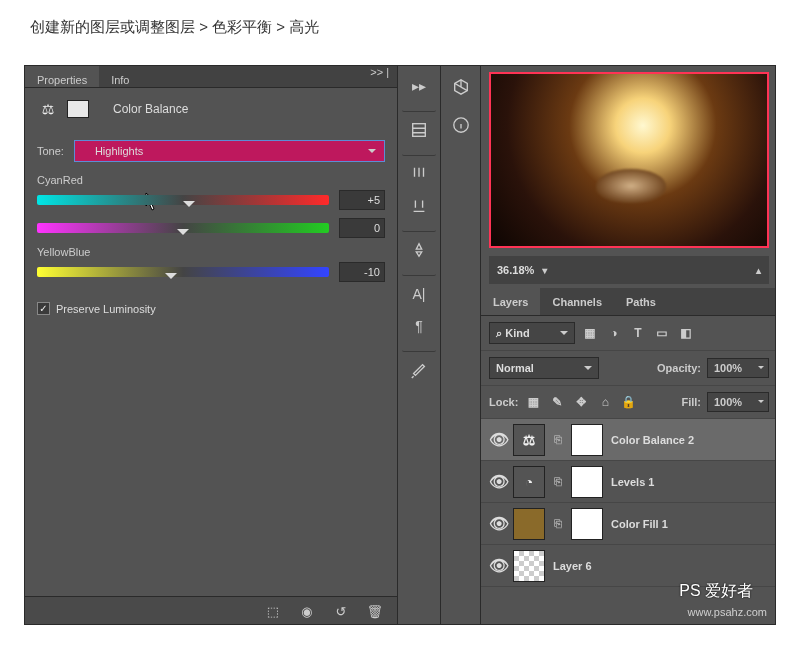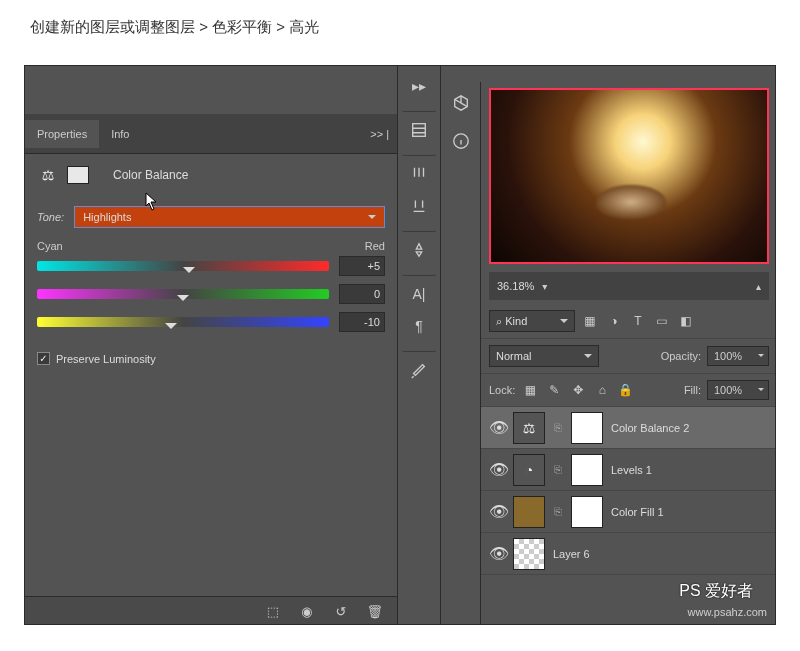--- a/index.html
+++ b/index.html
@@ -1,58 +1,58 @@
 <!DOCTYPE html>
 <html><head>
 <meta charset="utf-8">
 <style>
   *{box-sizing:border-box;margin:0;padding:0;font-family:Arial,"Microsoft YaHei",sans-serif;}
   body{background:#fff;width:800px;height:651px;position:relative;overflow:hidden;}
   .caption{padding:18px 30px 12px;font-size:15px;color:#333;}
   .panel-wrap{margin:16px 0 0 24px;width:752px;height:560px;background:#535353;position:relative;overflow:hidden;border:1px solid #2a2a2a;}
   
   .props{position:absolute;left:0;top:0;width:372px;height:560px;background:#535353;}
-  .tabs{display:flex;align-items:center;height:40px;background:#424242;border-bottom:1px solid #2a2a2a;margin-top:48px;}
+  .tabs{display:flex;height:22px;background:#424242;border-bottom:1px solid #2a2a2a;}
   .tab{padding:0 12px;line-height:28px;font-size:11px;color:#ccc;}
   .tab.active{background:#535353;}
   .tab-more{margin-left:auto;padding-right:8px;color:#ccc;font-size:11px;cursor:pointer;}
   .cb-header{display:flex;align-items:center;gap:6px;padding:10px 12px;}
   .ico-box{width:22px;height:22px;display:flex;align-items:center;justify-content:center;}
   .scales{color:#eee;font-size:14px;}
   .mask{width:22px;height:18px;background:#e8e8e8;border:1px solid #222;margin-left:2px;}
   .cb-title{font-size:12px;color:#ddd;margin-left:18px;}
   .tone-row{display:flex;align-items:center;gap:10px;padding:10px 12px 6px;}
-  .tone-lbl{font-size:11px;color:#ccc;font-style:italic;}
-  .select{flex:1;height:22px;background:#c2410c;border:1px solid #5c8dd6;display:flex;align-items:center;padding:0 8px;position:relative;cursor:pointer;}
+  .tone-lbl{font-size:11px;color:#ccc;}
+  .select{flex:1;height:22px;background:#be185d;border:1px solid #5c8dd6;display:flex;align-items:center;padding:0 20px;position:relative;cursor:pointer;}
   .select span{font-size:11px;color:#ddd;}
   .select::after{content:"";position:absolute;right:8px;top:8px;border:4px solid transparent;border-top-color:#ccc;}
   .cursor{position:absolute;left:120px;top:126px;width:14px;height:20px;pointer-events:none;}
   .slider-group{padding:6px 12px 2px;}
-  .sl-labels{display:flex;justify-content:space-between;font-size:11px;color:#ccc;margin-bottom:4px;}
+  .sl-labels{display:flex;font-size:11px;color:#ccc;margin-bottom:4px;}
   .sl-row{display:flex;align-items:center;gap:10px;}
   .track{flex:1;height:10px;border-radius:2px;position:relative;}
   .track::after{content:"";position:absolute;bottom:-8px;width:0;height:0;border:6px solid transparent;border-top-color:#ddd;transform:translateX(-50%);}
   .t-cyan{background:linear-gradient(90deg,#00e6e6,#444 50%,#ff2a2a);}
   .t-cyan::after{left:52%;}
   .t-mag{background:linear-gradient(90deg,#ff33ff,#444 50%,#22cc22);}
   .t-mag::after{left:50%;}
   .t-yel{background:linear-gradient(90deg,#ffff33,#444 50%,#3344ff);}
   .t-yel::after{left:46%;}
   .valbox{width:46px;height:20px;background:#3a3a3a;border:1px solid #2a2a2a;color:#ddd;font-size:11px;text-align:right;padding:2px 4px;}
   .checkrow{display:flex;align-items:center;gap:6px;padding:18px 12px;font-size:11px;color:#ddd;}
   .check{width:13px;height:13px;background:#3a3a3a;border:1px solid #888;display:flex;align-items:center;justify-content:center;color:#eee;font-size:10px;line-height:1;}
   .props-footer{position:absolute;bottom:0;left:0;right:0;height:30px;background:#4a4a4a;border-top:1px solid #2a2a2a;display:flex;align-items:center;gap:18px;justify-content:flex-end;padding:0 14px;color:#ccc;}
   .foot-ico{width:16px;height:16px;display:flex;align-items:center;justify-content:center;font-size:13px;}
   
   .toolstrip{position:absolute;left:372px;top:0;width:44px;height:560px;background:#535353;border-left:1px solid #2a2a2a;border-right:1px solid #2a2a2a;display:flex;flex-direction:column;align-items:center;padding-top:6px;gap:4px;}
   .tool{width:34px;height:28px;display:flex;align-items:center;justify-content:center;color:#ccc;font-size:14px;border-radius:2px;}
   .tool svg{width:18px;height:18px;stroke:#ccc;fill:none;stroke-width:1.5;}
   .tool.sep{height:8px;border-bottom:1px solid #3a3a3a;width:34px;}
   
-  .right{position:absolute;left:416px;top:16px;width:336px;height:560px;background:#535353;}
+  .right{position:absolute;left:416px;top:0;width:336px;height:560px;background:#535353;font-weight:bold;}
   .rtoolcol{position:absolute;left:0;top:0;width:40px;height:560px;background:#535353;border-right:1px solid #2a2a2a;display:flex;flex-direction:column;align-items:center;padding-top:8px;gap:12px;}
   .rtool{width:26px;height:26px;display:flex;align-items:center;justify-content:center;color:#ccc;}
   .rtool svg{width:18px;height:18px;stroke:#ccc;fill:none;stroke-width:1.5;}
   .preview{position:absolute;left:48px;top:6px;width:280px;height:176px;border:2px solid #ff3355;background:radial-gradient(circle at 55% 30%,#fff8d0 0%,#f7d37a 14%,#6b3a12 38%,#2a120a 70%,#0d0502 100%);}
   .preview::after{content:"";position:absolute;left:38%;top:55%;width:70px;height:34px;background:radial-gradient(ellipse at center,#d8b890 0%,#6f4520 70%);border-radius:50% 50% 45% 45%;filter:blur(1px);opacity:.9;}
   .zoomrow{position:absolute;left:48px;top:190px;right:8px;height:28px;display:flex;align-items:center;gap:8px;background:#424242;padding:0 8px;}
   .zoomrow .zlbl{font-size:11px;color:#ddd;}
   .zoomrow .zdn,.zoomrow .zup{color:#ccc;font-size:10px;cursor:pointer;}
   .zoomrow .zbar{flex:1;}
   
@@ -121,20 +121,24 @@
           <input class="valbox" value="+5" style="">
         </div>
     </div>
     <div class="slider-group">
       <div class="sl-row">
           <div class="track t-mag"></div>
           <input class="valbox" value="0" style="">
         </div>
     </div>
     <div class="slider-group">
+      <div class="sl-labels">
+          <span>Yellow</span>
+          <span>Blue</span>
+        </div>
       <div class="sl-row">
           <div class="track t-yel"></div>
           <input class="valbox" value="-10" style="">
         </div>
     </div>
 
     <div class="checkrow">
       <div class="check">✓</div>
       <span>Preserve Luminosity</span>
     </div>
@@ -202,20 +206,25 @@
     </div>
     <div class="preview"></div>
     <div class="zoomrow">
       <span class="zlbl">36.18%</span>
       <span class="zdn">▾</span>
       <span class="zbar"></span>
       <span class="zup">▴</span>
     </div>
 
     <div class="layers">
+      <div class="ltabs">
+        <div class="ltab active">Layers</div>
+        <div class="ltab">Channels</div>
+        <div class="ltab">Paths</div>
+      </div>
       <div class="lrow">
         <div class="kindsel"><span>⌕</span>&nbsp;<span>Kind</span></div>
         <div class="ico-sm">▦</div>
         <div class="ico-sm">◑</div>
         <div class="ico-sm">T</div>
         <div class="ico-sm">▭</div>
         <div class="ico-sm">◧</div>
       </div>
       <div class="lrow2">
         <div class="kindsel" style="min-width:110px">

